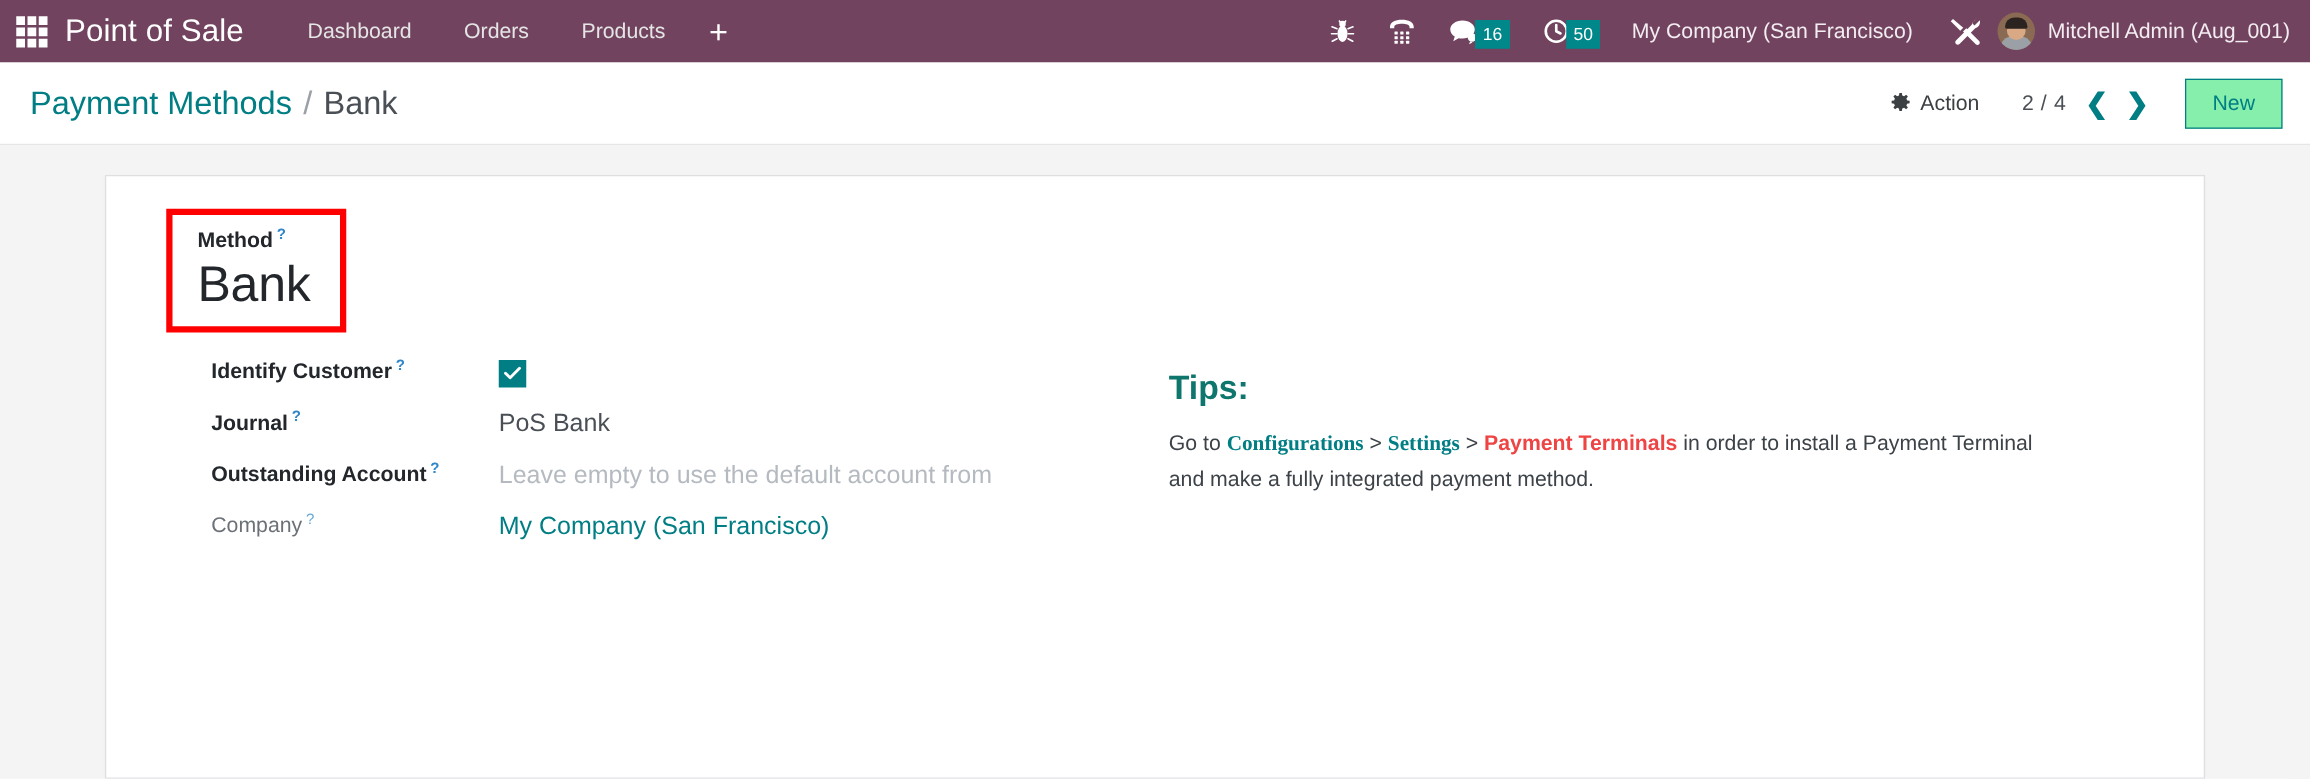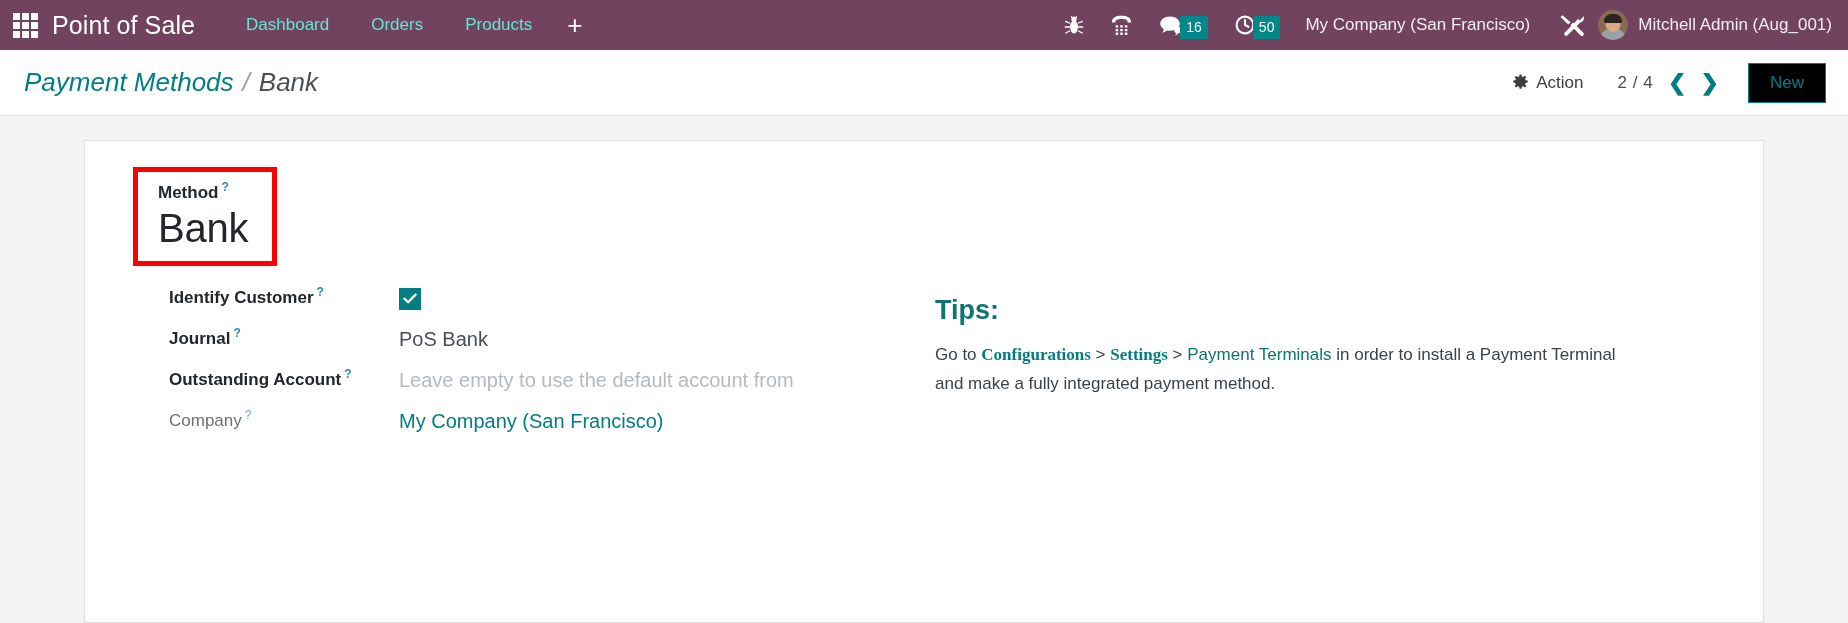--- a/index.html
+++ b/index.html
@@ -53,21 +53,21 @@
     margin-left: 12px;
     margin-right: 30px;
     letter-spacing: .1px;
     cursor: pointer;
     flex: 0 0 auto;
   }
 
   .nav-link {
     font-size: 17px;
     padding: 0 21px;
-    color: #5eead4;
+    color: #e5e5e5;
     cursor: pointer;
     flex: 0 0 auto;
   }
 
   .nav-plus {
     font-size: 26px;
     line-height: 1;
     padding: 0 14px;
     color: #ffffff;
     cursor: pointer;
@@ -162,21 +162,20 @@
     border-bottom: 1px solid #e6e6e8;
     display: flex;
     align-items: center;
     padding: 0 22px 0 24px;
   }
 
   .breadcrumb {
     display: flex;
     align-items: center;
     font-size: 26px;
-    font-style: italic;
   }
   .bc-link {
     color: #017e84;
     cursor: pointer;
   }
   .bc-sep {
     color: #9aa0a6;
     margin: 0 9px;
     font-weight: 300;
   }
@@ -210,21 +209,21 @@
     cursor: pointer;
     padding: 0 7px;
     line-height: 1;
     font-weight: 700;
   }
   .pager-count { margin-right: 8px; }
 
   .new-btn {
     border: 1px solid #017e84;
     color: #017e84;
-    background: #000000;
+    background: #86efac;
     font-size: 17px;
     padding: 9px 21px;
     cursor: pointer;
     font-family: inherit;
     border-radius: 0;
   }
 
   
   .sheet-wrap {
     padding: 24px 0 0 0;
@@ -335,21 +334,21 @@
     font-weight: 700;
     color: #0f766e;
     margin-bottom: 14px;
   }
   .tips-text {
     font-size: 17px;
     color: #3c4247;
     line-height: 1.72;
     max-width: 700px;
   }
-  .tips-text b { font-weight: 400; color: #0f766e; text-align: center; }
+  .tips-text b { font-weight: 700; color: #ef4444; text-align: center; }
   .tips-text .tlink { color: #017e84; font-weight: 700; cursor: pointer; font-family: Liberation Serif, serif; }
 </style>
 </head>
 <body>
 
 <div class="navbar">
 
   <div class="apps-grid">
     <i></i>
       <i></i>

